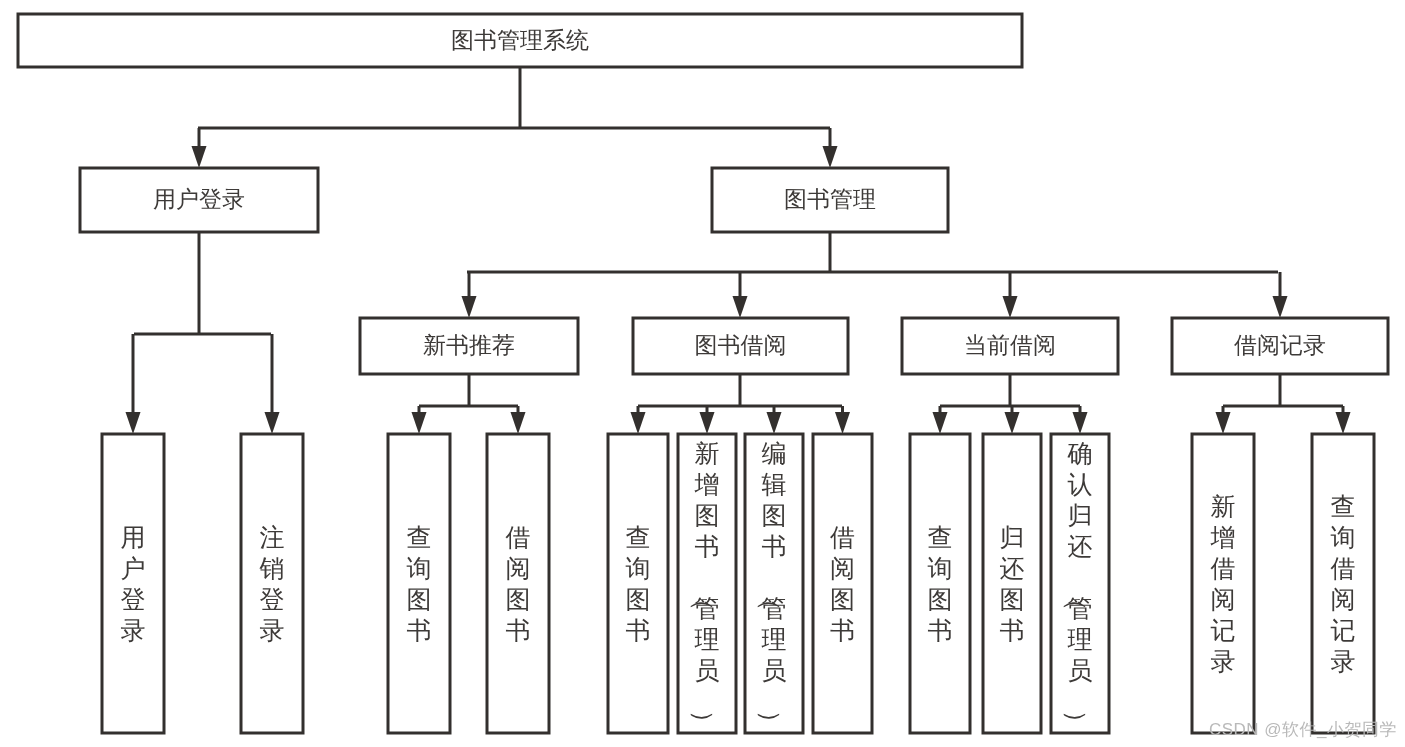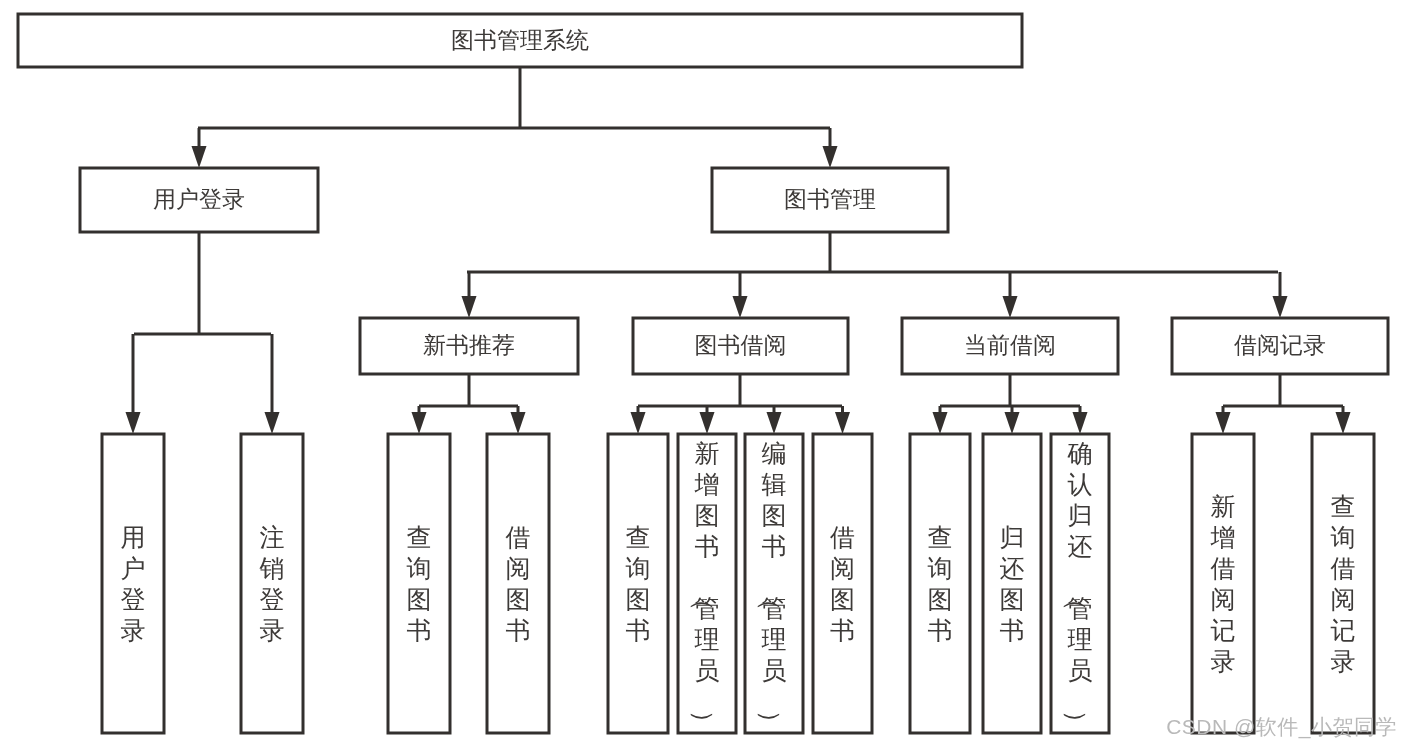--- a/index.html
+++ b/index.html
@@ -53,21 +53,21 @@
     fill: #3d3a38;
     font-family: "Liberation Sans", "DejaVu Sans", sans-serif;
     font-size: 25px;
     text-anchor: middle;
   }
   .watermark {
     position: absolute;
     right: 8px;
     bottom: 6px;
     color: #b9b9b9;
-    font-size: 21px;
+    font-size: 17px;
     font-family: "Liberation Sans", "DejaVu Sans", sans-serif;
     letter-spacing: 0.5px;
     white-space: nowrap;
     pointer-events: none;
     margin-top: 31px;
   }
 </style>
 </head>
 <body>
 

